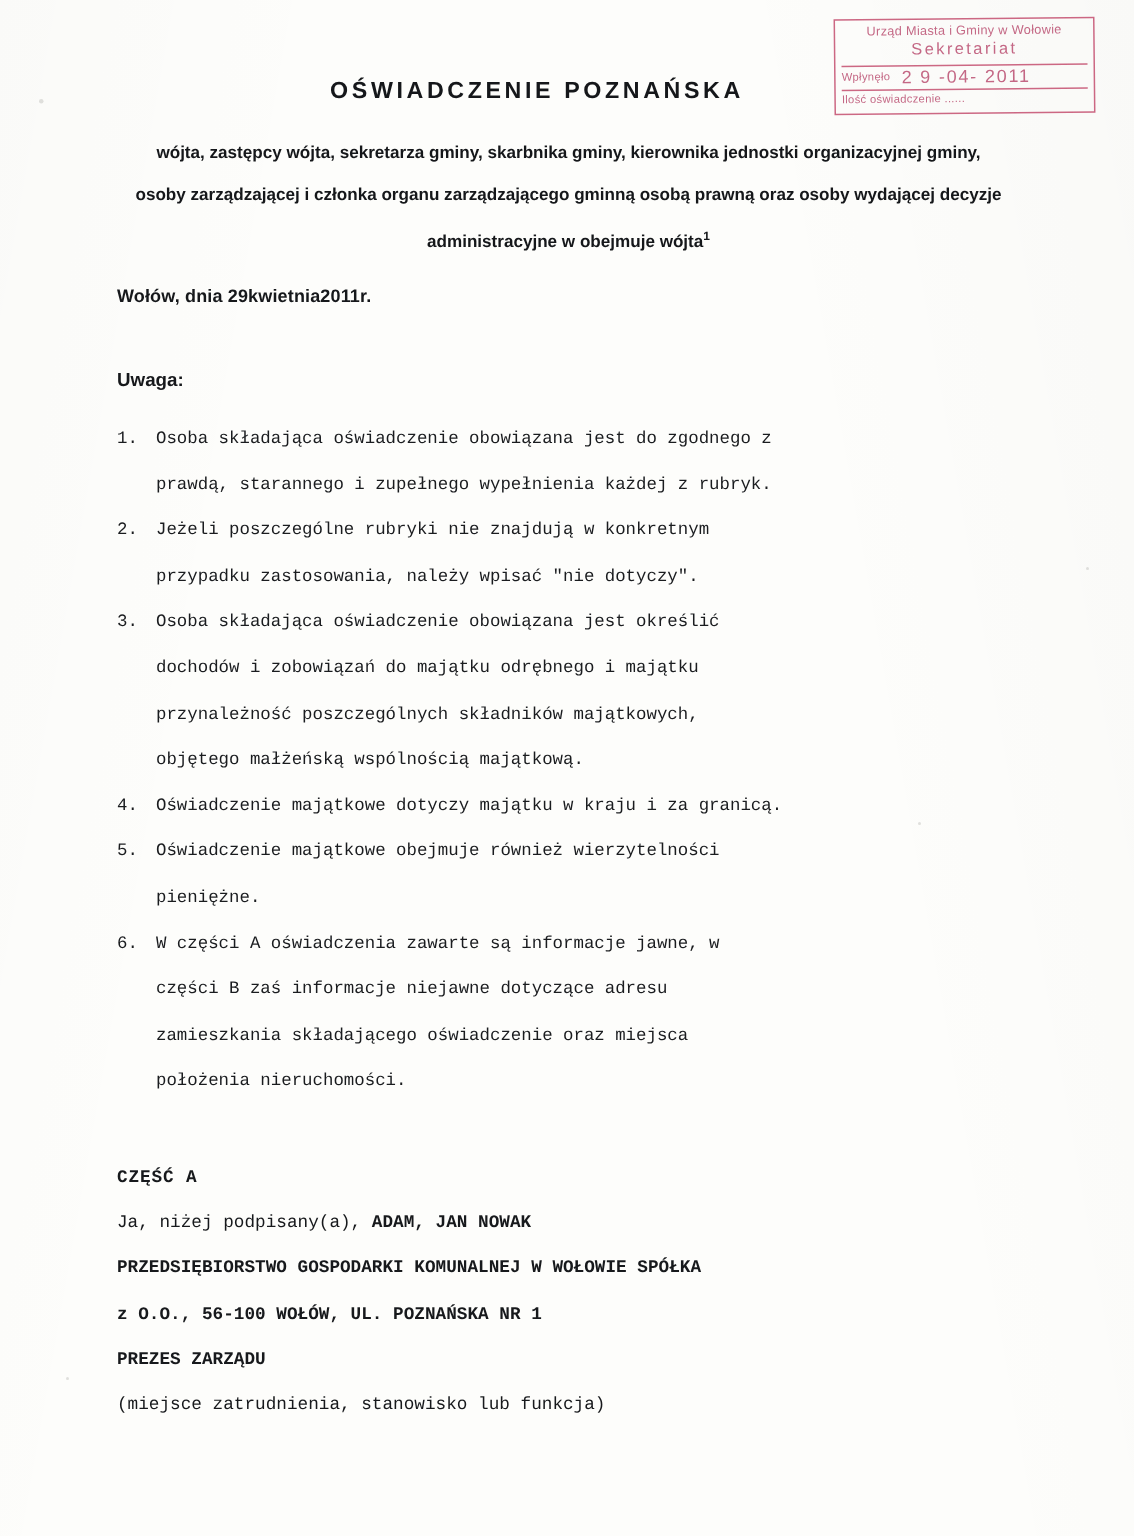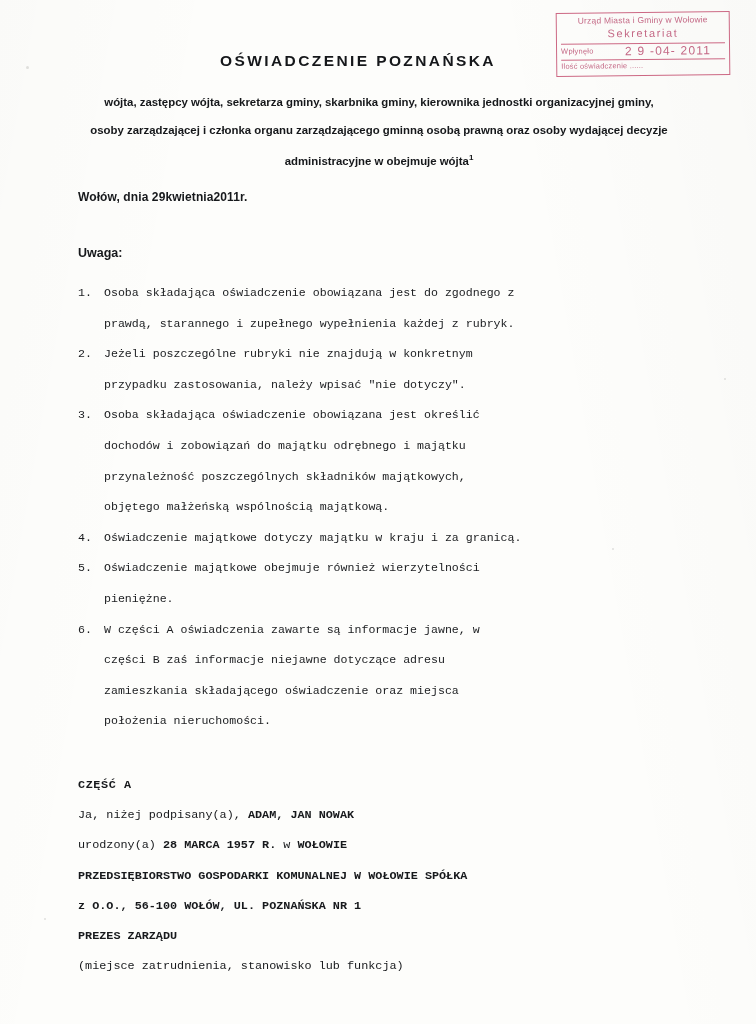--- a/index.html
+++ b/index.html
@@ -71,21 +71,21 @@
   .stamp-date-label {
     position: absolute;
     top: 33px;
     left: 4px;
     font-size: 7.5px;
     letter-spacing: 0.2px;
   }
   .stamp-date {
     position: absolute;
     top: 31px;
-    left: 68px;
+    left: 44px;
     font-size: 12px;
     letter-spacing: 1.2px;
   }
   .stamp-rule2 {
     position: absolute;
     top: 46px;
     left: 4px; right: 4px;
     border-top: 1px solid #c2486a;
   }
   .stamp-line4 {
@@ -283,21 +283,20 @@
           <div class="ln">zamieszkania składającego oświadczenie oraz miejsca</div>
           <div class="ln">położenia nieruchomości.</div>
         </div>
       </div>
 
     </div>
 
     <div class="section-a">
       <div class="ln heading">CZĘŚĆ A</div>
       <div class="ln"><span>Ja, niżej podpisany(a), </span><span class="bold">ADAM, JAN NOWAK</span></div>
-      <div class="ln"><span>urodzony(a) </span><span class="bold">28 MARCA 1957 R.</span><span> w </span><span class="bold">WOŁOWIE</span></div>
       <div class="ln bold">PRZEDSIĘBIORSTWO GOSPODARKI KOMUNALNEJ W WOŁOWIE SPÓŁKA</div>
       <div class="ln bold">z O.O., 56-100 WOŁÓW, UL. POZNAŃSKA NR 1</div>
       <div class="ln bold">PREZES ZARZĄDU</div>
       <div class="ln">(miejsce zatrudnienia, stanowisko lub funkcja)</div>
     </div>
 
     <div class="speck" style="left:26px; top:66px; width:3px; height:3px;"></div>
     <div class="speck" style="left:612px; top:548px; width:2px; height:2px;"></div>
     <div class="speck" style="left:724px; top:378px; width:2px; height:2px;"></div>
     <div class="speck" style="left:44px; top:918px; width:2px; height:2px;"></div>

